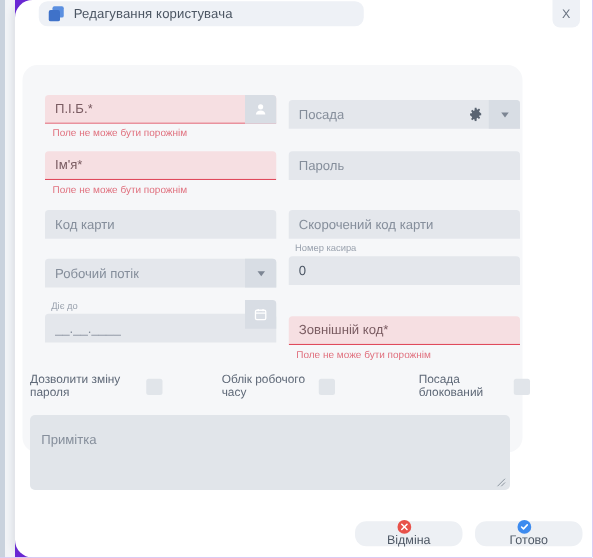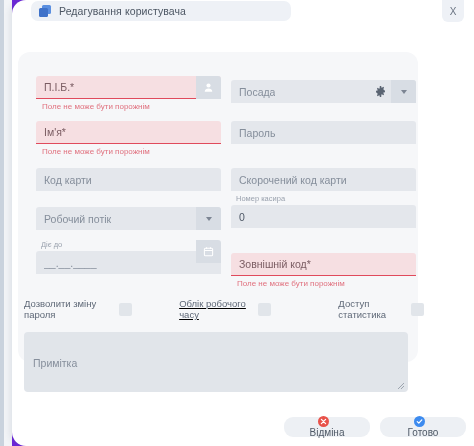--- a/index.html
+++ b/index.html
@@ -300,21 +300,21 @@
   .note {
     box-sizing: border-box;
     width: 100%;
     height: 100%;
     background: #e1e5ea;
     border: none;
     border-radius: 4px;
     font-family: "Liberation Sans", sans-serif;
     font-size: 10.5px;
     color: #5c6674;
-    padding: 25px 9px;
+    padding: 14px 9px;
     resize: none;
     outline: none;
   }
   .note::placeholder { color: #868f9c; }
   .resize-grip {
     position: absolute;
     right: 3px;
     bottom: 2px;
     width: 8px; height: 8px;
     pointer-events: none;
@@ -498,26 +498,26 @@
         </div>
       </div>
 
     </div>
 
     <div class="check-row">
       <div class="check-item" style="width:128px;">
         <span class="check-label">Дозволити зміну пароля</span>
         <span class="cbox"></span>
       </div>
-      <div class="check-item" style="text-decoration:underline;">
+      <div class="check-item" style="">
         <span class="check-label" style="max-width:none;">Облік робочого часу</span>
         <span class="cbox"></span>
       </div>
       <div class="check-item" style="margin-left:20px;">
-        <span class="check-label" style="max-width:none;">Доступ статистика</span>
+        <span class="check-label" style="max-width:none;">Посада блокований</span>
         <span class="cbox"></span>
       </div>
     </div>
 
     <div class="note-wrap">
       <textarea class="note" placeholder="Примітка" style=""></textarea>
       <svg class="resize-grip" viewBox="0 0 8 8" stroke="#8b949f" stroke-width="0.8">
         <path d="M7 1L1 7M7 4L4 7"></path>
       </svg>
     </div>

